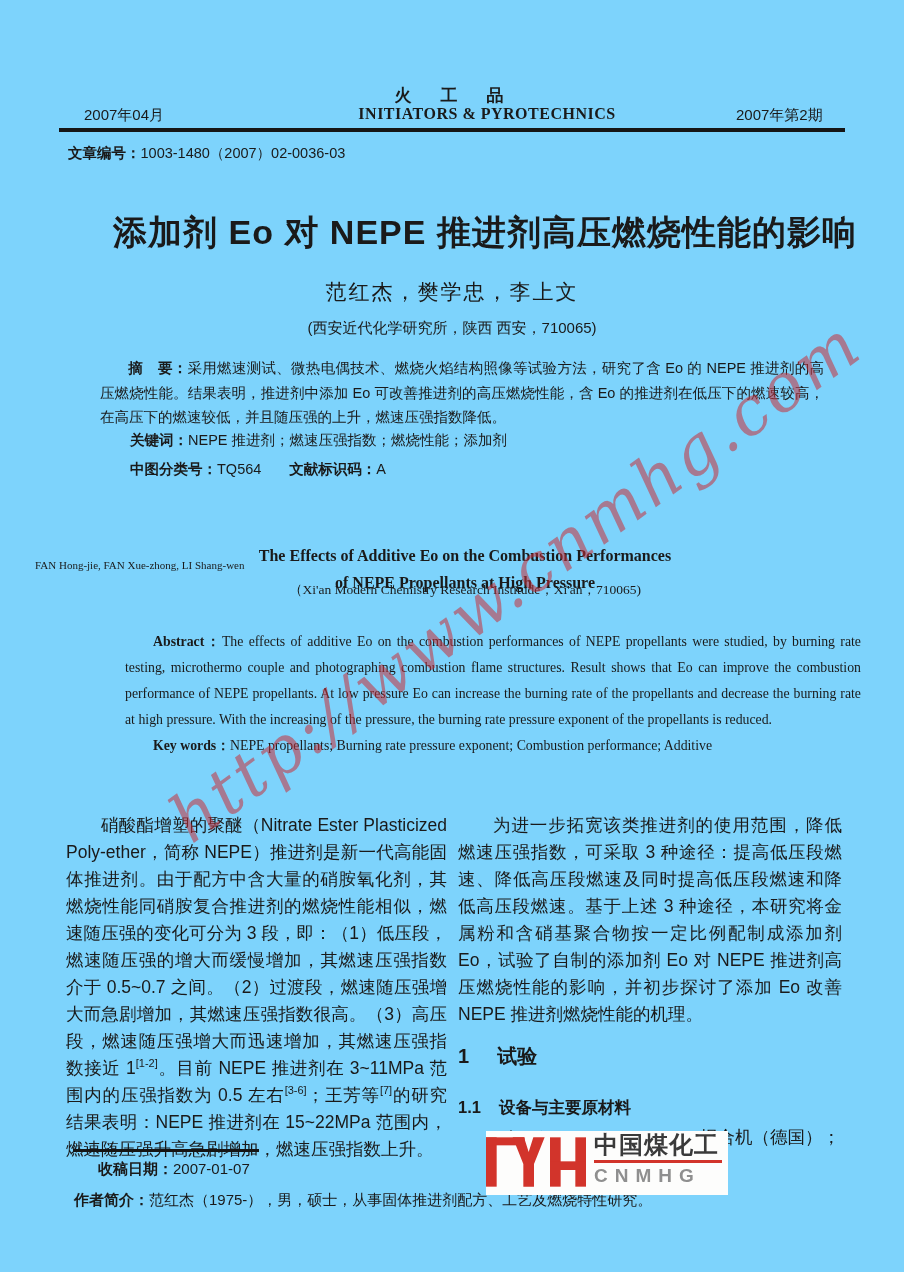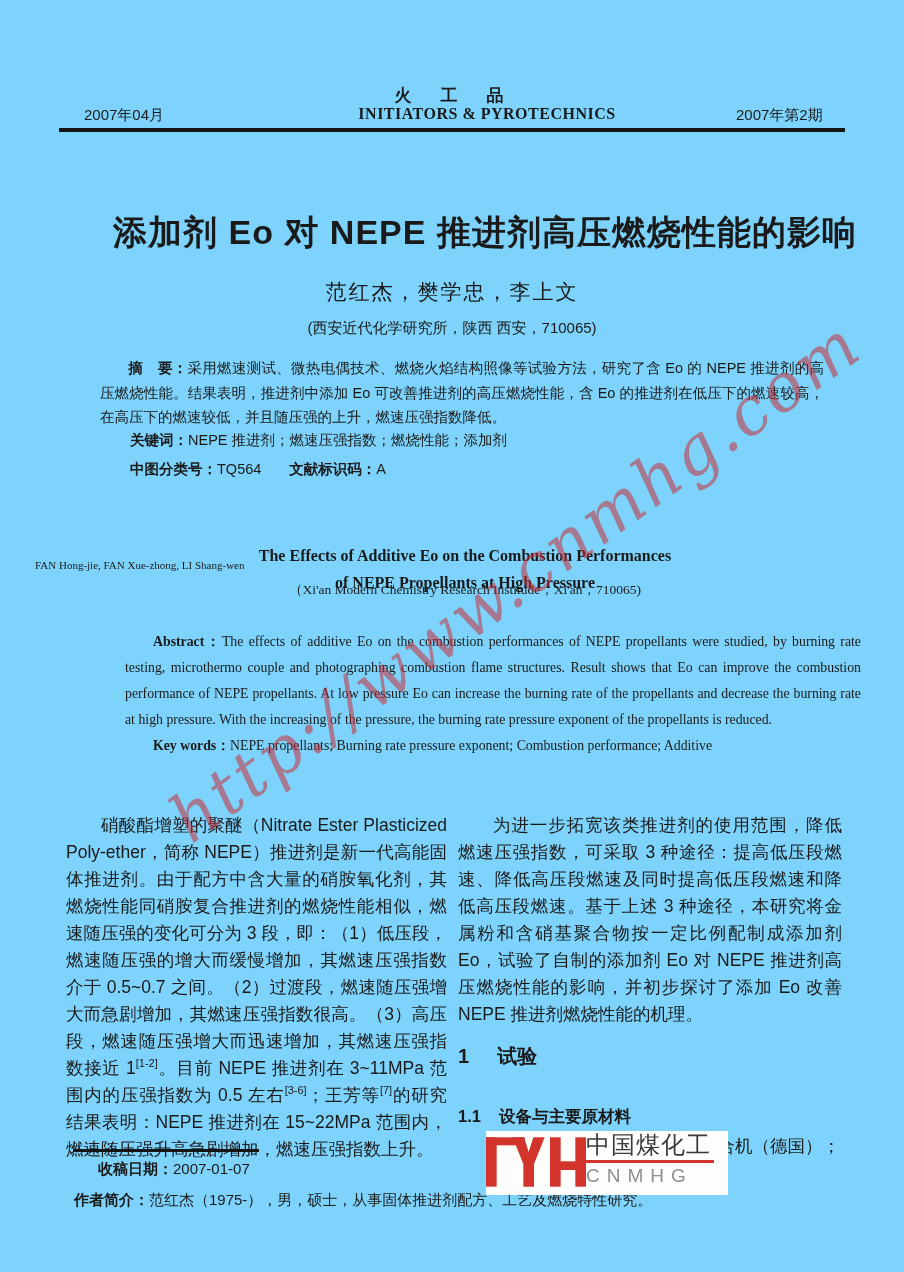--- a/index.html
+++ b/index.html
@@ -31,54 +31,55 @@
   .affil-en{top:581px;left:0;width:860px;text-align:center;font-size:13.5px;font-weight:400;}
   .abstract-en{left:90px;top:629px;width:736px;font-size:13.8px;line-height:26px;text-align:justify;}
   .abstract-en p{margin:0;text-indent:28px;}
   .col{font-size:17.5px;line-height:27px;text-align:justify;}
   .col-left{left:66px;top:812px;width:381px;}
   .col-right{left:458px;top:812px;width:384px;}
   .col p{margin:0;text-indent:35px;}
   .col sup{font-size:11px;line-height:0;}
   h2.sec{margin:15px 0 0 0;font-size:20px;font-weight:700;text-align:left;text-indent:0;}
   h2.sec .gap{display:inline-block;width:28px;}
-  h3.sec{margin:33px 0 0 0;font-size:16.5px;font-weight:700;text-align:left;text-indent:0;}
+  h3.sec{margin:24px 0 0 0;font-size:16.5px;font-weight:700;text-align:left;text-indent:0;}
   h3.sec .gap{display:inline-block;width:18px;}
   .equip-line{position:relative;height:27px;margin-top:5px;}
   .equip-start{position:absolute;left:46px;top:0;}
   .equip-end{position:absolute;left:242px;top:-2px;}
   .fnrule{left:73px;top:1149px;width:186px;height:3px;background:#151515;}
   .received{left:98px;top:1160px;font-size:15px;}
   .bio{left:74px;top:1191px;width:775px;font-size:15px;}
   .watermark{
     left:178px;top:788px;font-size:66px;font-style:italic;letter-spacing:3px;white-space:nowrap;
     font-family:"DejaVu Serif","Liberation Serif",serif;color:rgba(201,48,56,0.55);
     transform:rotate(-36deg);transform-origin:left center;z-index:6;pointer-events:none;
   }
   .logo{
     left:486px;top:1131px;width:242px;height:64px;background:#fdfdfc;z-index:5;
     display:flex;align-items:flex-start;
   }
   .logo svg{display:block;width:100px;height:58px;flex:0 0 auto;}
-  .logo-txt{padding-top:1px;}
+  .logo-txt{margin-left:8px;padding-top:1px;font-weight:bold;}
   .logo-cn{font-size:24px;color:#3a3a3a;letter-spacing:1px;line-height:26px;white-space:nowrap;}
   .logo-bar{width:128px;height:3px;background:#d2342b;margin:2px 0 3px 0;}
   .logo-en{font-size:19px;color:#8f8f8f;letter-spacing:7px;line-height:20px;}
 </style>
 </head>
 <body>
 
 <div class="page">
 
   <div class="abs ctr jcn">火　工　品</div>
   <div class="abs idate">2007年04月</div>
   <div class="abs ctr jen serif">INITIATORS &amp; PYROTECHNICS</div>
   <div class="abs inum">2007年第2期</div>
   <div class="abs hrule"></div>
 
+  <div class="abs artno"><span class="b">文章编号：</span><span>1003-1480（2007）02-0036-03</span></div>
 
   <div class="abs ctr title-cn">添加剂 Eo 对 NEPE 推进剂高压燃烧性能的影响</div>
   <div class="abs ctr authors-cn">范红杰，樊学忠，李上文</div>
   <div class="abs ctr affil-cn">(西安近代化学研究所，陕西 西安，710065)</div>
 
   <div class="abs abstract-cn">
     <p><span class="sp28"></span><span class="b">摘　要：</span><span>采用燃速测试、微热电偶技术、燃烧火焰结构照像等试验方法，研究了含 Eo 的 NEPE 推进剂的高压燃烧性能。结果表明，推进剂中添加 Eo 可改善推进剂的高压燃烧性能，含 Eo 的推进剂在低压下的燃速较高，在高压下的燃速较低，并且随压强的上升，燃速压强指数降低。</span></p>
   </div>
   <div class="abs kw-line"><span class="b">关键词：</span><span>NEPE 推进剂；燃速压强指数；燃烧性能；添加剂</span></div>
   <div class="abs clc-line"><span class="b">中图分类号：</span><span>TQ564</span><span class="sp28"></span><span class="b">文献标识码：</span><span>A</span></div>

